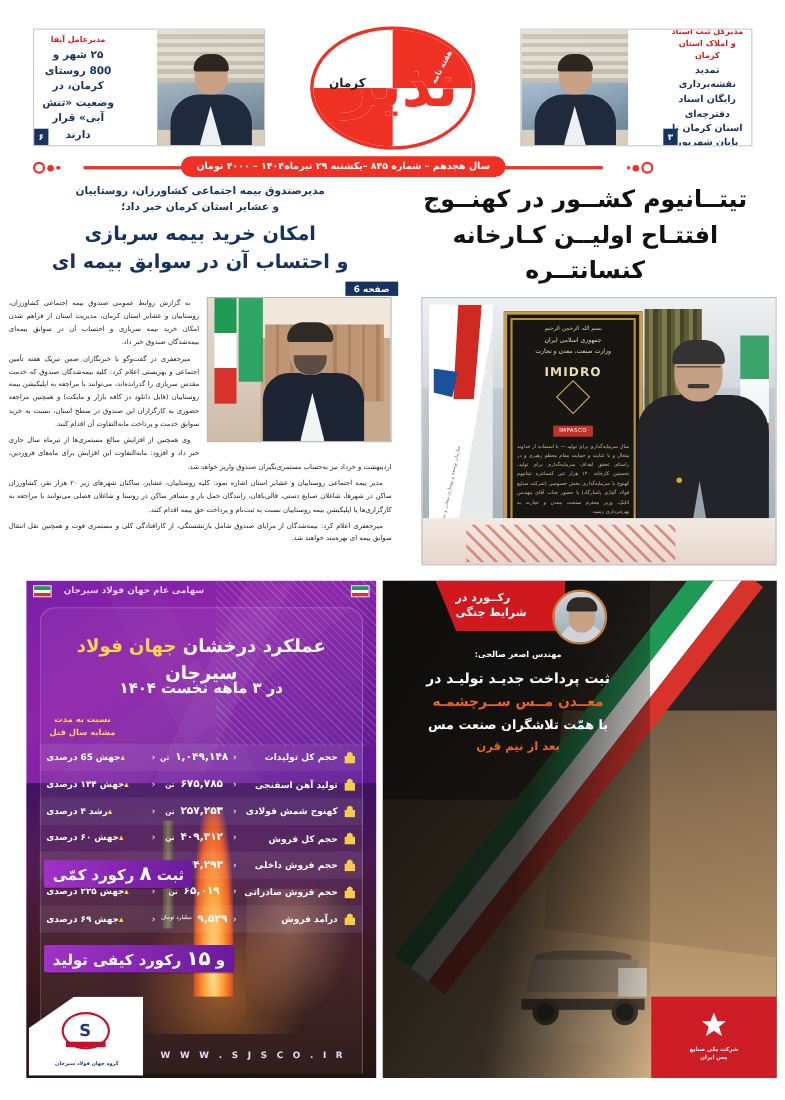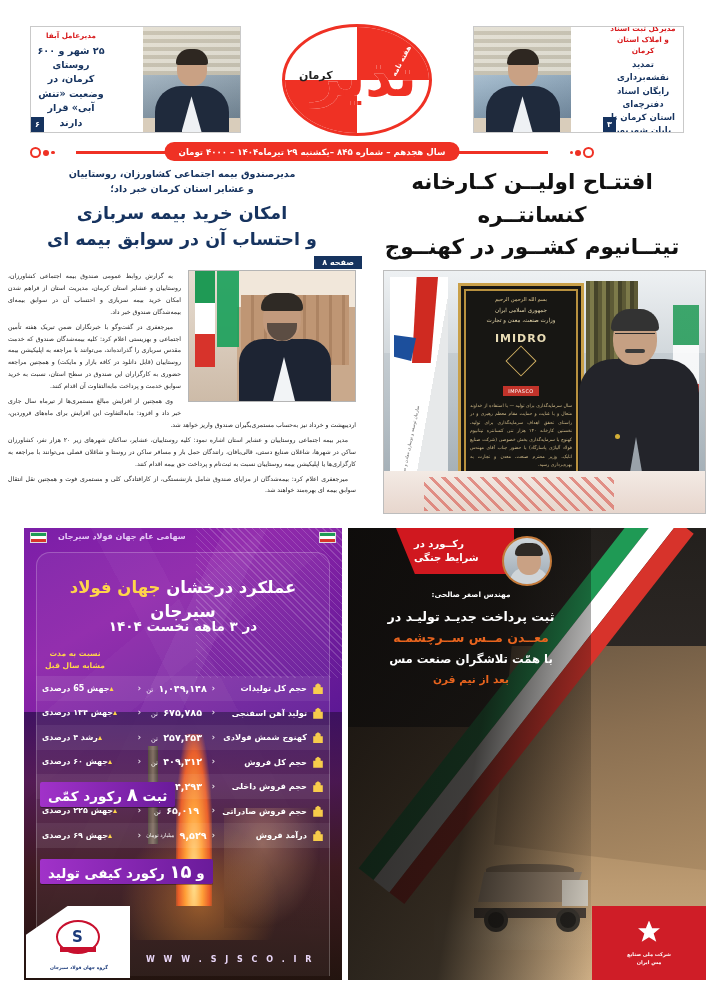--- a/index.html
+++ b/index.html
@@ -246,21 +246,21 @@
   .ig-rows { position:absolute; top:148px; left:12px; right:12px; }
   .ig-row { display:flex; align-items:center; height:24.5px; padding:0 6px;
     font-size:8.2px; color:#fff; font-weight:700; }
   .ig-row:nth-child(odd)  { background: rgba(255,255,255,.085); }
   .ig-row:nth-child(even) { background: rgba(255,255,255,.025); }
   .ig-ic { width:12px; height:12px; flex:none; margin-left:5px; opacity:.95;
     background:#ffd54a; clip-path: polygon(10% 100%,10% 42%,28% 42%,28% 22%,50% 8%,72% 22%,72% 42%,90% 42%,90% 100%); }
   .ig-label { width:88px; flex:none; font-size:8.2px; white-space:nowrap; }
   .ig-ar { width:11px; flex:none; text-align:center; color:#ffffff; font-size:8px; opacity:.85; }
   .ig-val { flex:1; text-align:center; font-size:9.6px; white-space:nowrap; }
-  .ig-val .unit { font-size:6.6px; font-weight:400; opacity:.95; margin-right:2px; }
+  .ig-val .unit { font-size:6.6px; font-weight:700; opacity:.95; margin-right:2px; }
   .ig-val .unit2 { font-size:5.2px; font-weight:400; display:inline-block; line-height:1.1;
     vertical-align:middle; margin-right:2px; }
   .ig-chg { width:92px; flex:none; text-align:left; font-size:8px; white-space:nowrap; }
   .ig-up { display:inline-block; margin-right:3px; color:#ffd54a; font-size:8px; }
 
   .ig-rec { position:absolute; bottom:92px; left:16px; right:16px; text-align:left; }
   .ig-rec .line {
     display:inline-block; background: linear-gradient(90deg,#a132c9,#6a1b9a);
     color:#fff; font-size:13.5px; font-weight:700; padding:2px 8px; margin-bottom:4px;
     border-radius:2px; box-shadow: 0 1px 0 rgba(0,0,0,.35); margin-top: 48px;
@@ -355,21 +355,21 @@
         <div class="ph-blinds"></div>
           <div class="ph-wall"></div>
         <div class="ph-desk"></div>
         <div class="ph-body"></div>
           <div class="ph-shirt"></div>
         <div class="ph-head"></div>
           <div class="ph-hair"></div>
       </div>
       <div class="teaser-text">
         <div class="teaser-kicker">مدیرعامل آبفا</div>
-        <div class="teaser-title">۲۵ شهر و ۶۰۰ روستای کرمان، در وضعیت «تنش آبی» قرار دارند</div>
+        <div class="teaser-title">۲۵ شهر و 800 روستای کرمان، در وضعیت «تنش آبی» قرار دارند</div>
       </div>
       <div class="page-flag">۶</div>
     </div>
 
     <div class="logo-wrap">
       <div class="logo-oval">
         <div class="q tr"></div>
         <div class="q bl"></div>
         <div class="logo-word">نذیر</div>
         <div class="logo-kerman">کرمان</div>
@@ -407,39 +407,39 @@
         <span class="dot"></span>
         <span class="ring"></span>
     </div>
     <div class="datebar-pill">سال هجدهم – شماره ۸۴۵ –یکشنبه ۲۹ تیرماه۱۴۰۴ – ۴۰۰۰ تومان</div>
   </div>
 
   <div class="head-zone">
 
     <div class="head-col main">
       <h1 class="main-h1">
+        <span class="ln">تیتــانیوم کشــور در کهنــوج</span>
         <span class="ln">افتتـاح اولیــن کـارخانه کنسانتــره</span>
-        <span class="ln">تیتــانیوم کشــور در کهنــوج</span>
         <span class="ln">با حضور وزیر صمت</span>
       </h1>
     </div>
 
     <div class="head-col side">
       <div class="side-kicker">
         <span class="ln">مدیرصندوق بیمه اجتماعی کشاورزان، روستاییان</span><br>
         <span class="ln">و عشایر استان کرمان  خبر داد؛</span>
       </div>
       <h2 class="side-h1">
         <span class="ln">امکان خرید بیمه سربازی</span>
         <span class="ln">و احتساب آن در سوابق بیمه ای</span>
       </h2>
     </div>
   </div>
 
-  <div class="pg-badge">صفحه ۸</div>
+  <div class="pg-badge">صفحه 6</div>
 
   <div class="main-photo">
     <div class="tent"></div>
     <div class="flagpole">
       <div class="fp-red"></div>
         <div class="fp-blue"></div>
       <div class="fp-txt">سازمان توسعه و نوسازی معادن و صنایع معدنی ایران</div>
     </div>
 
     <div class="plaque">

